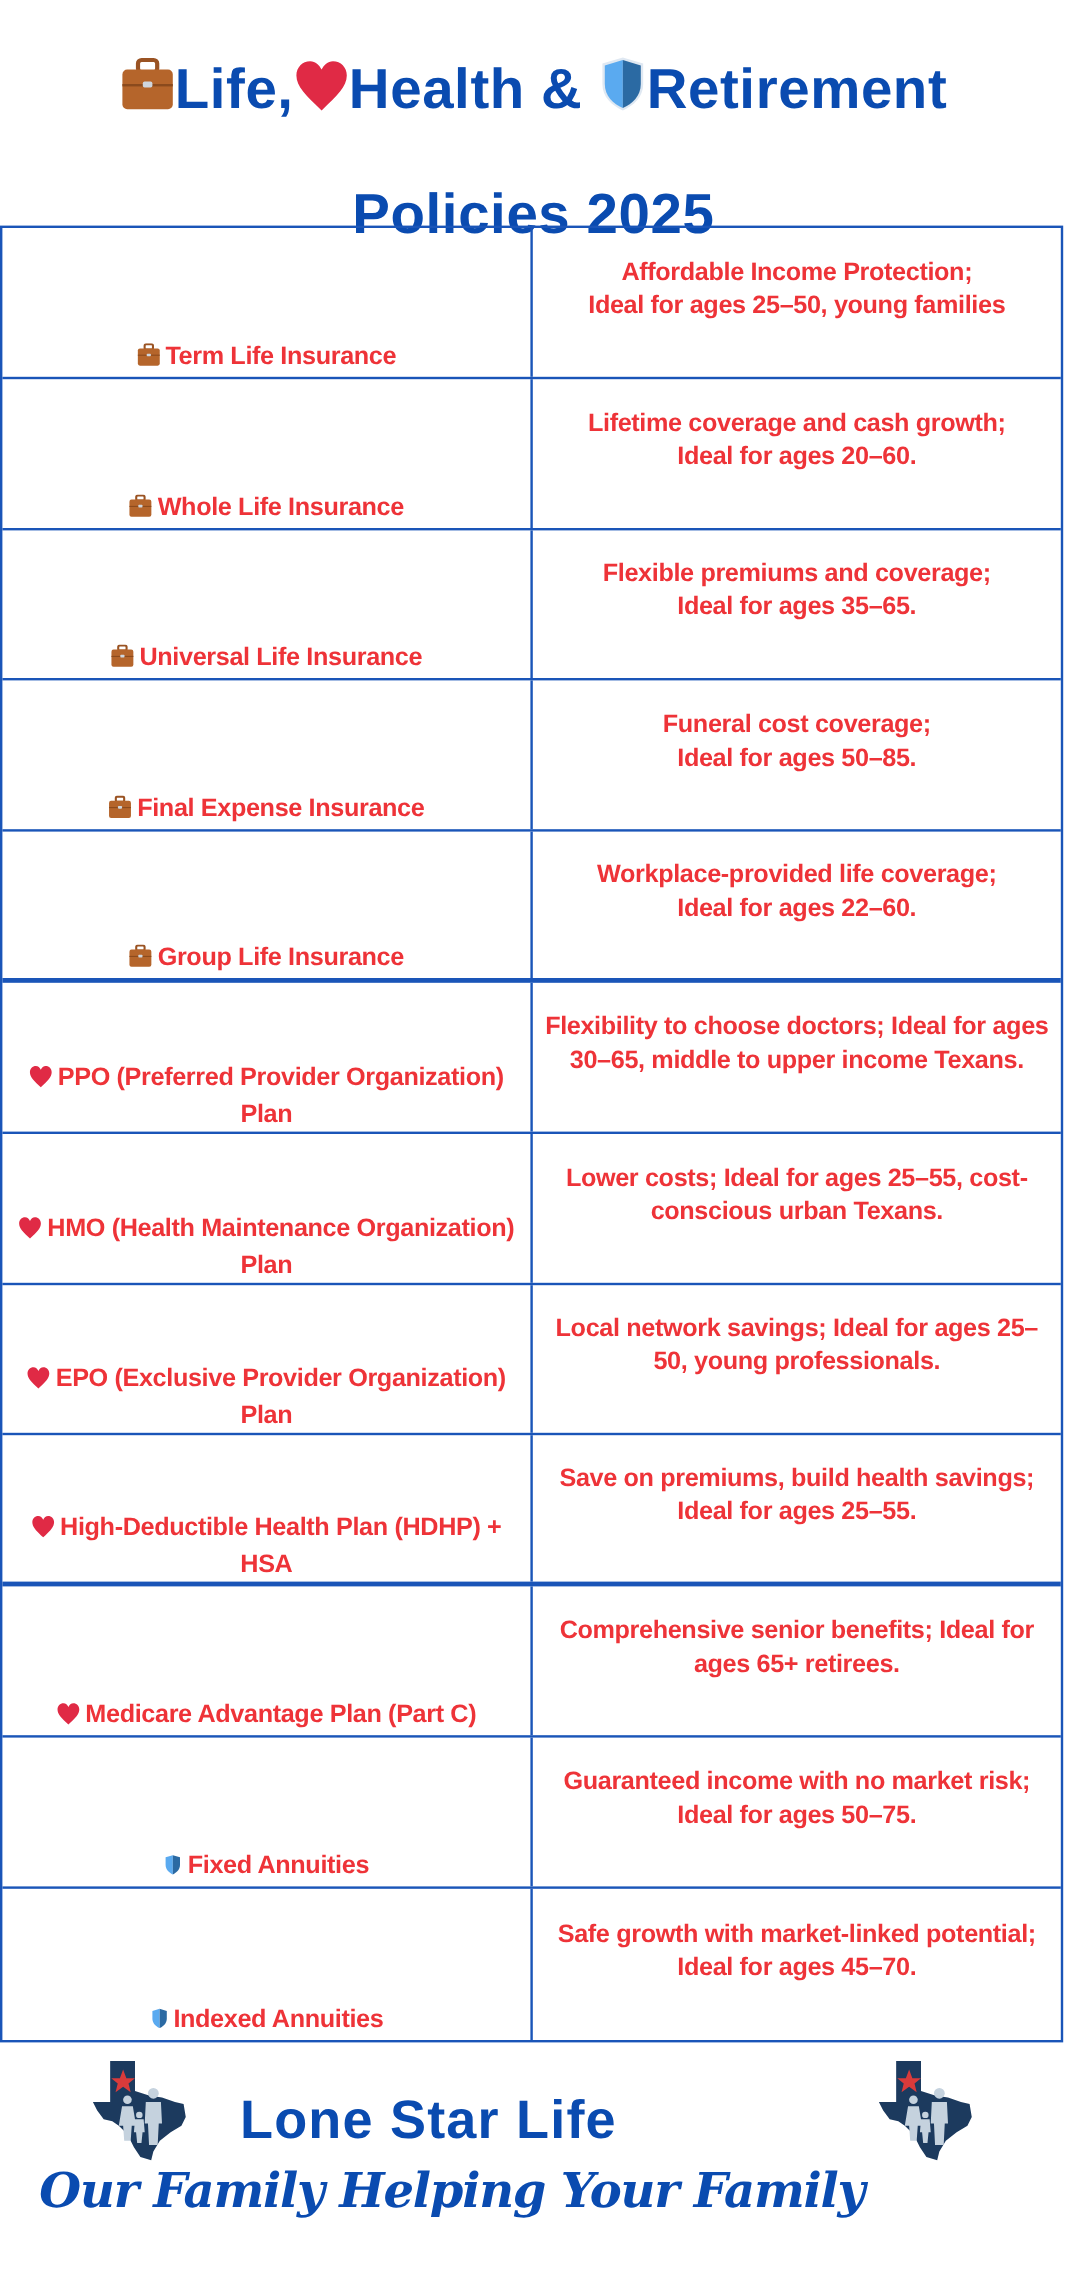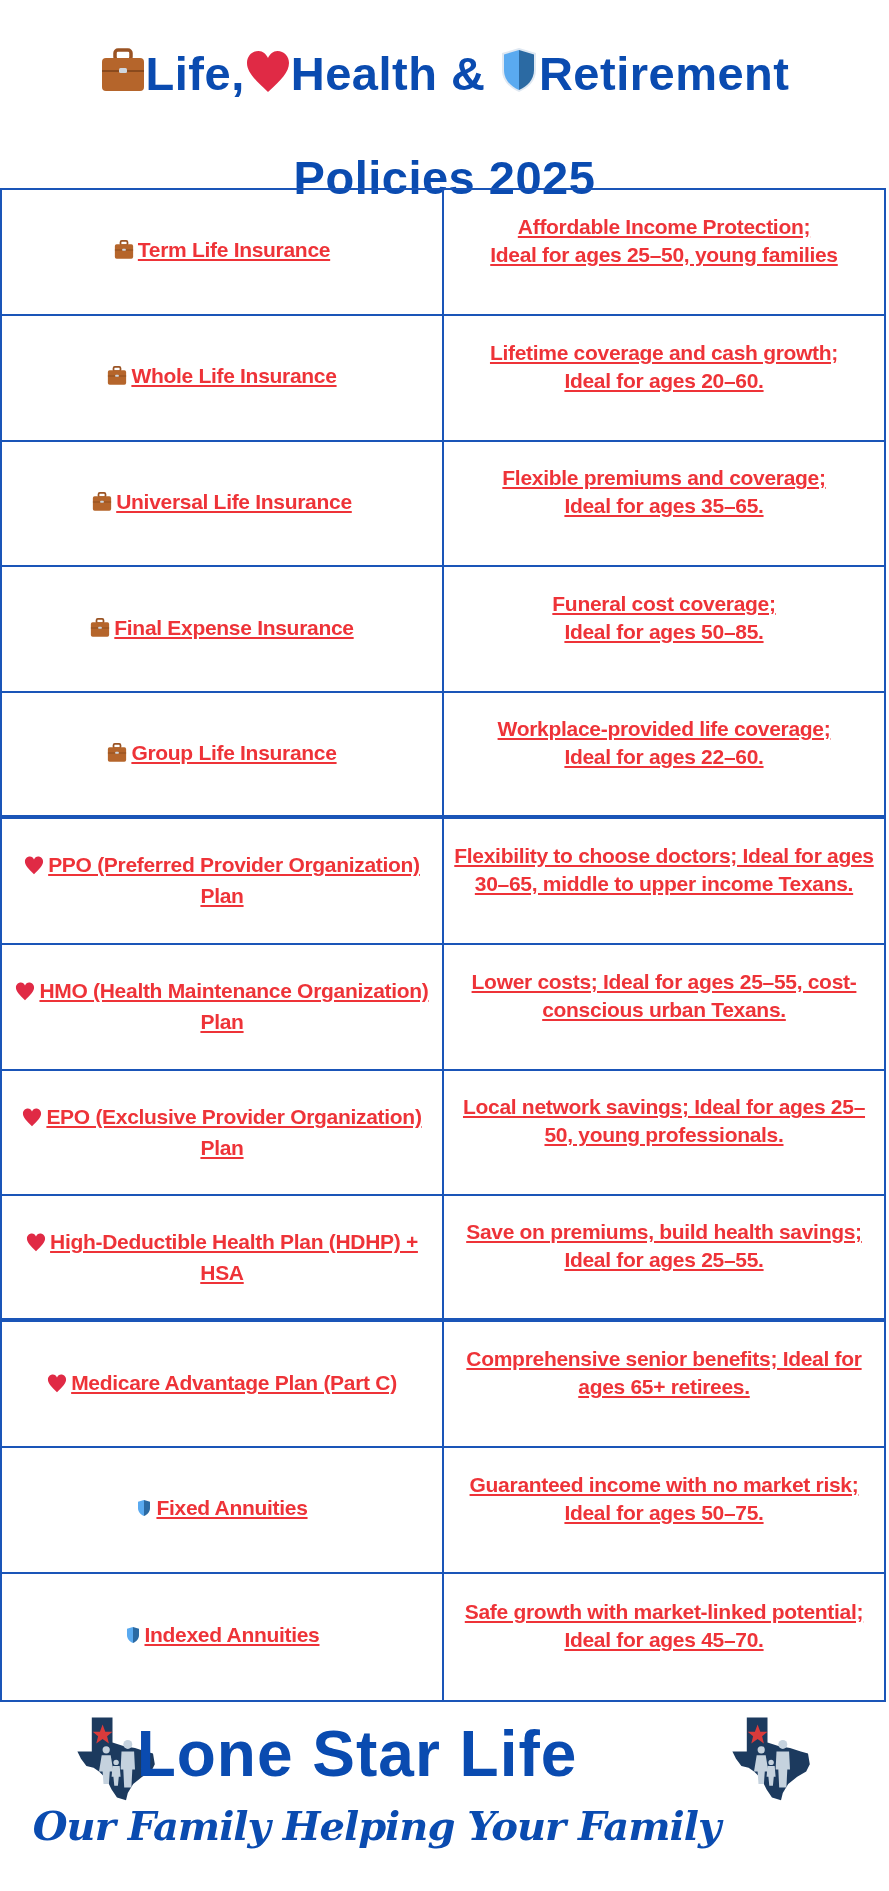--- a/index.html
+++ b/index.html
@@ -57,26 +57,27 @@
       font-family: "Liberation Sans", sans-serif;
       font-weight: 700;
       font-size: 21px;
       line-height: 28px;
       letter-spacing: -0.3px;
     }
     .cell.name {
       width: 443px;
       border-right: 2px solid #1a55b8;
       padding: 0 10px;
+      align-items: flex-end;
     }
     .cell.desc {
       width: 441px;
       padding: 0 8px 22px 8px;
     }
-    .cell .inner { display: inline-block; text-decoration: underline; }
+    .cell .inner { display: inline-block; }
     .cell.desc .inner { white-space: pre-line; }
     .cell .ico { display: inline-block; vertical-align: -3px; margin-right: 4px; }
 
     .footer-brand {
       position: absolute;
       left: 0;
       top: 1712px;
       width: 889px;
       height: 100px;
     }
@@ -84,27 +85,27 @@
       position: absolute;
       top: 0;
       width: 90px;
       height: 90px;
     }
     .logo.left { left: 72px; }
     .logo.right { left: 727px; }
     .brand-name {
       position: absolute;
       left: 0;
-      top: 4px;
+      top: 17px;
       width: 714px;
       text-align: center;
       color: #0a4bb0;
       font-family: "Liberation Sans", sans-serif;
       font-weight: 700;
-      font-size: 64px;
+      font-size: 45px;
       line-height: 76px;
       letter-spacing: 1px;
     }
     .tagline {
       position: absolute;
       left: 0;
       top: 1798px;
       width: 753px;
       text-align: center;
       color: #0a4bb0;

